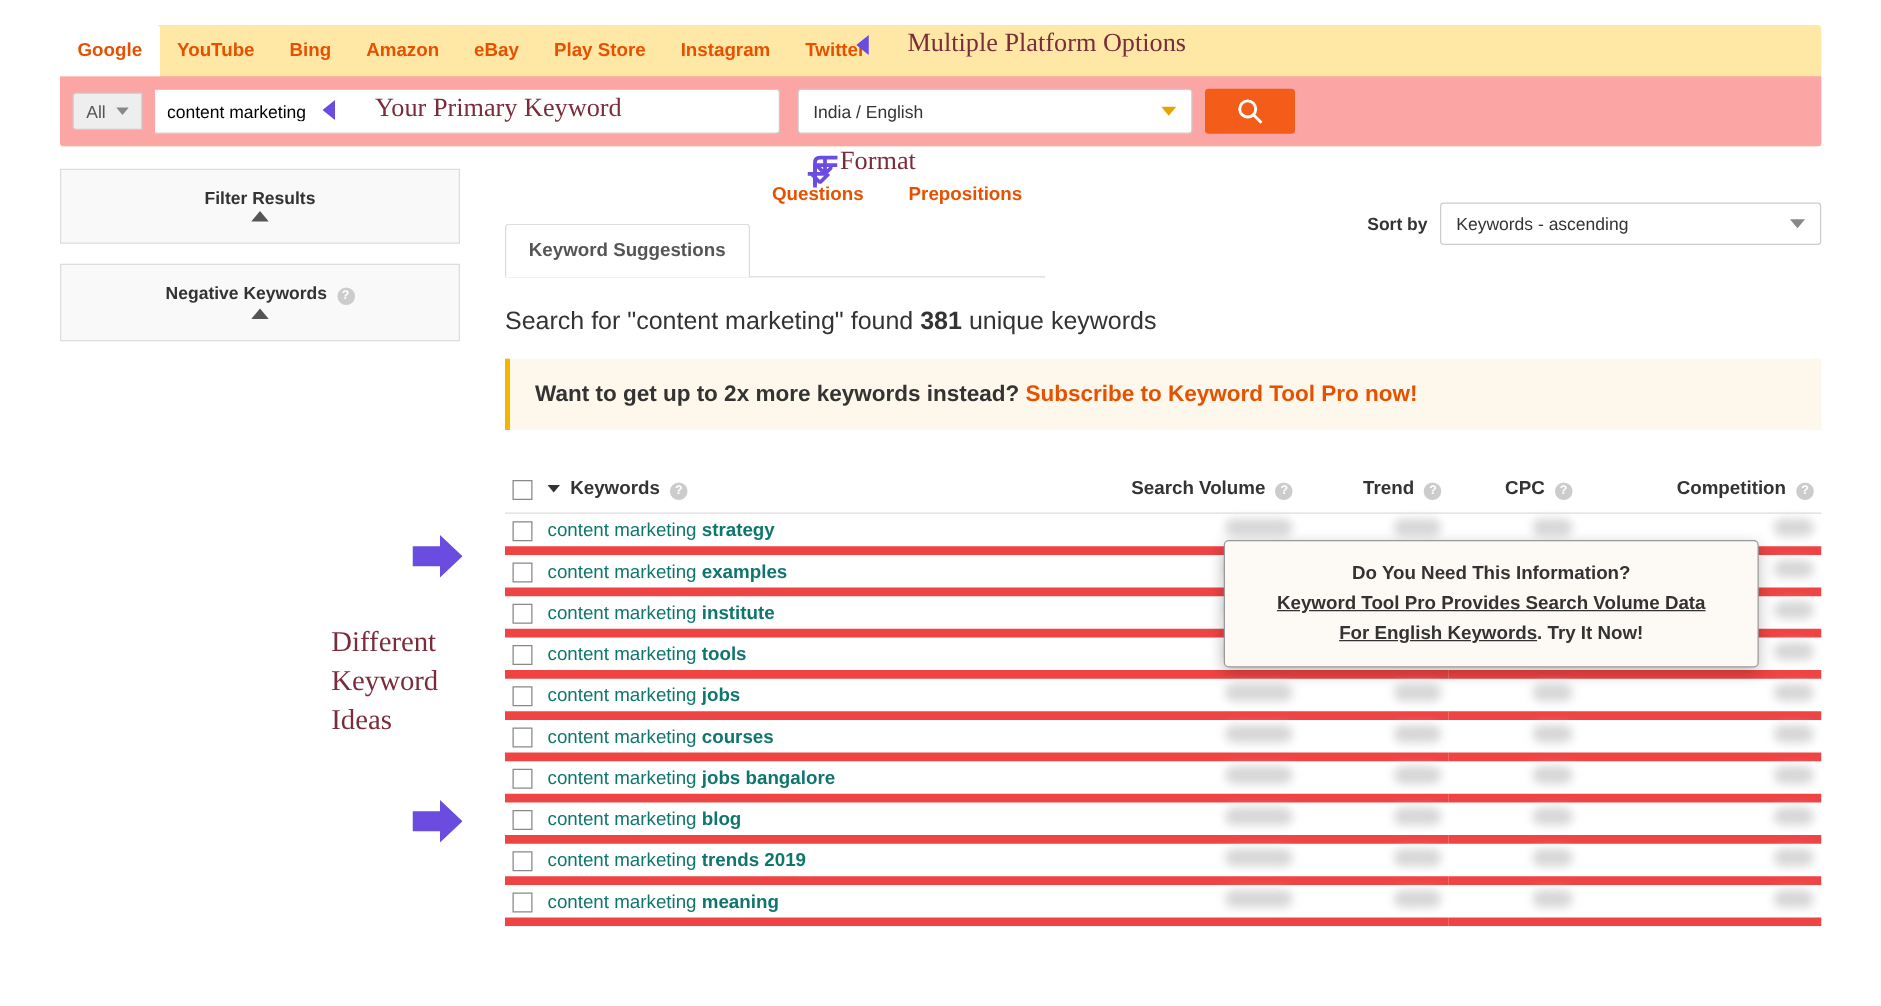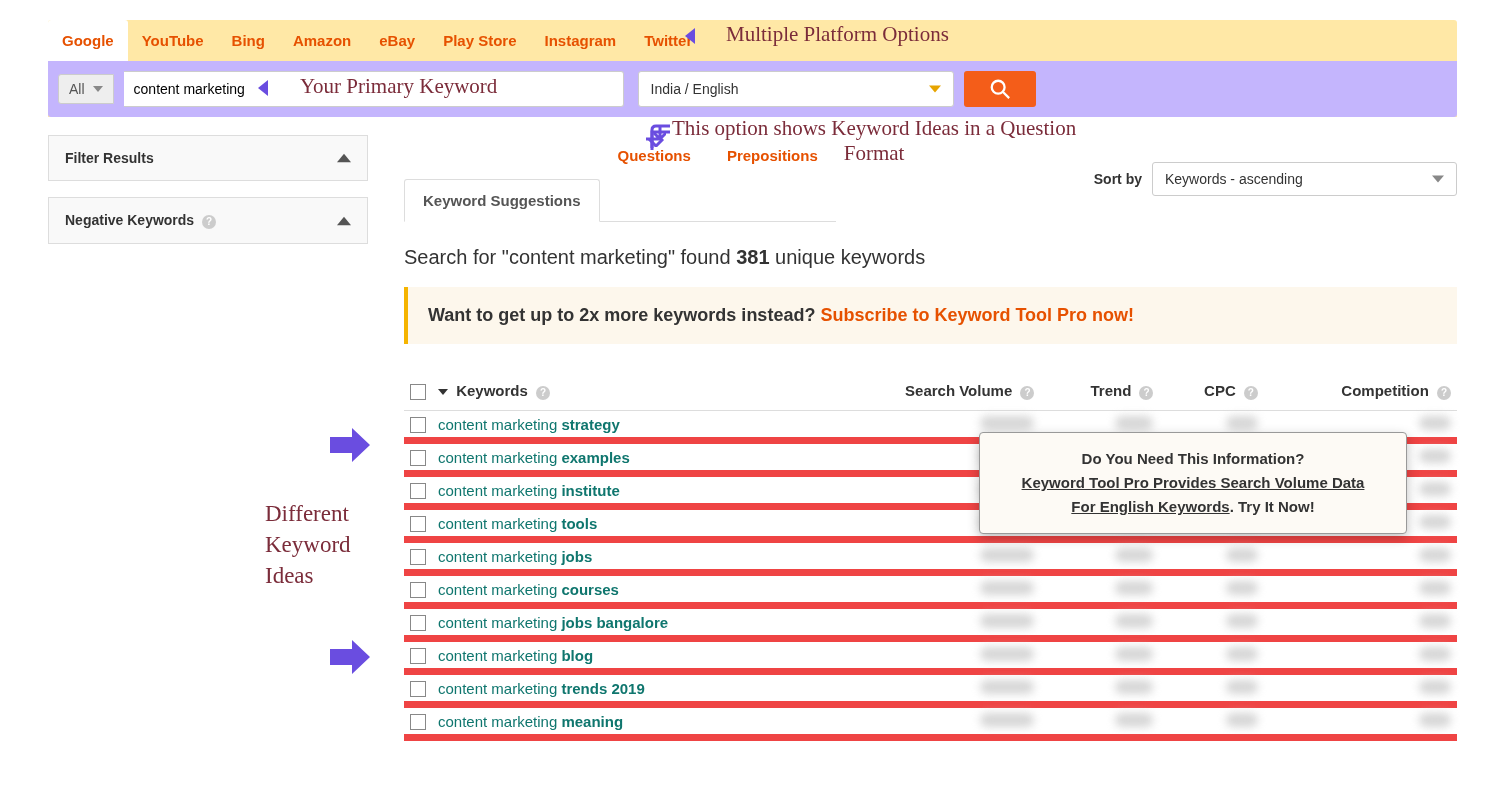--- a/index.html
+++ b/index.html
@@ -5,33 +5,33 @@
   * { box-sizing: border-box; margin: 0; padding: 0; }
   body { font-family: Arial, Helvetica, sans-serif; font-size: 14px; color: #333; background: #fff; width: 1505px; }
   .wrap { padding: 20px 48px 0 48px; position: relative; }
 
   
   .topbar { background: #ffe8a6; border-radius: 3px 3px 0 0; position: relative; }
   .plat-tabs { display: flex; gap: 0; padding: 0; position: relative; }
   .plat-tab { padding: 12px 14px; font-weight: bold; color: #e65100; cursor: pointer; font-size: 15px; }
   .plat-tab.active { background: #ffffff; border-radius: 3px 3px 0 0; }
 
-  .searchrow { display: flex; align-items: center; padding: 10px; gap: 10px; background:#c4b5fd; border-radius:0 0 3px 3px;}
+  .searchrow { display: flex; align-items: center; padding: 10px; gap: 10px; background:#fca5a5; border-radius:0 0 3px 3px;}
   .all-select { display: flex; align-items: center; background: #eee; border: 1px solid #ccc; border-radius: 3px 0 0 3px; padding: 6px 10px; font-size: 14px; color:#555; }
   .all-select svg { width: 10px; height: 10px; margin-left: 8px; fill:#888;}
   .kw-input { flex: 0 0 500px; background: #fff; border: 1px solid #ccc; border-left:none; border-radius:0 3px 3px 0; padding: 8px 10px; height:36px; font-size:14px;}
   .loc-select { flex: 0 0 316px; display:flex; align-items:center; justify-content:space-between; background:#fff; border:1px solid #ccc; border-radius:3px; padding:8px 12px; height:36px; font-size:14px; margin-left:4px;}
   .loc-select svg { width:12px;height:12px;fill:#e6a400;}
   .search-btn { width:72px; height:36px; background:#f45d19; border:none; border-radius:3px; display:flex;align-items:center;justify-content:center; cursor:pointer;}
   .search-btn svg{ width:22px;height:22px;stroke:#fff;fill:none;stroke-width:2.5;}
 
   
   .main { display: flex; margin-top: 18px; gap: 36px; }
   .sidebar { width: 320px; flex-shrink:0;}
-  .panel { border: 1px solid #ddd; background: #f9f9f9; display:flex; align-items:center; justify-content:space-between; padding: 14px 16px; font-weight:bold; color:#333; margin-bottom: 16px; cursor:pointer;}
+  .panel { border: 1px solid #ddd; background: #f9f9f9; display:flex; align-items:center; justify-content:space-between; padding: 14px 16px; font-weight:bold; color:#333; margin-bottom: 16px; cursor:pointer;flex-direction:column;}
   .panel svg { width:14px;height:14px;fill:#555;}
   .help-ic { display:inline-block;width:14px;height:14px;border-radius:50%;background:#ccc;color:#fff;font-size:10px;text-align:center;line-height:14px;margin-left:4px;font-weight:bold;}
 
   .content { flex:1; }
   .result-tabs-row{display:flex;align-items:center;justify-content:space-between;}
   .result-tabs{display:flex;border-bottom:1px solid #ddd;}
   .rtab{padding:12px 18px;font-weight:bold;color:#e65100;cursor:pointer;font-size:15px;}
   .rtab.active{border:1px solid #ddd;border-bottom:1px solid #fff;background:#fff;color:#555;border-radius:3px 3px 0 0;margin-bottom:-1px;margin-top:44px;}
   .sort-wrap{display:flex;align-items:center;gap:10px;}
   .sort-wrap label{font-weight:bold;color:#333;}
@@ -264,21 +264,20 @@
       <path d="M6 22 L6 8 L20 8 M6 8 L0 14 M6 8 L12 14" stroke="#6a4de0" stroke-width="3" fill="none" transform="translate(0 0) scale(1 1) rotate(180 10 11)"></path>
       <path d="M3 0 L10 7 L17 0" stroke="#6a4de0" stroke-width="3" fill="none" transform="translate(0 14)"></path>
       <path d="M10 20 L10 6 L20 6" stroke="#6a4de0" stroke-width="3" fill="none" style="display:none"></path>
     </svg>
   <svg class="arrow-lr" style="left:642px;top:122px" width="28" height="26">
     <path d="M10 26 L10 10 L28 10" stroke="#6a4de0" stroke-width="3" fill="none"></path>
     <path d="M4 20 L10 26 L16 20" stroke="#6a4de0" stroke-width="3" fill="none" style="display:none"></path>
     <path d="M10 26 L4 20 M10 26 L16 20" stroke="#6a4de0" stroke-width="3" fill="none" style="display:none"></path>
   </svg>
   <div class="ann" style="left:672px;top:116px;line-height:1.2;text-align:center;">
-      <div>This option shows Keyword Ideas in a Question</div>
       <div style="text-align:center">Format</div>
     </div>
 
   <svg class="arrow-lr" style="left:640px;top:120px" width="30" height="30">
     <path d="M12 30 L12 10 Q12 6 16 6 L30 6" stroke="#6a4de0" stroke-width="3" fill="none" stroke-linecap="round"></path>
     <path d="M6 23 L12 30 L18 23" stroke="#6a4de0" stroke-width="3" fill="none" stroke-linecap="round" style="display:none"></path>
   </svg>
 
   <svg class="big-arrow" style="left:330px;top:428px" width="40" height="34">
       <path d="M0 9 L22 9 L22 0 L40 17 L22 34 L22 25 L0 25 Z" fill="#6a4de0"></path>

